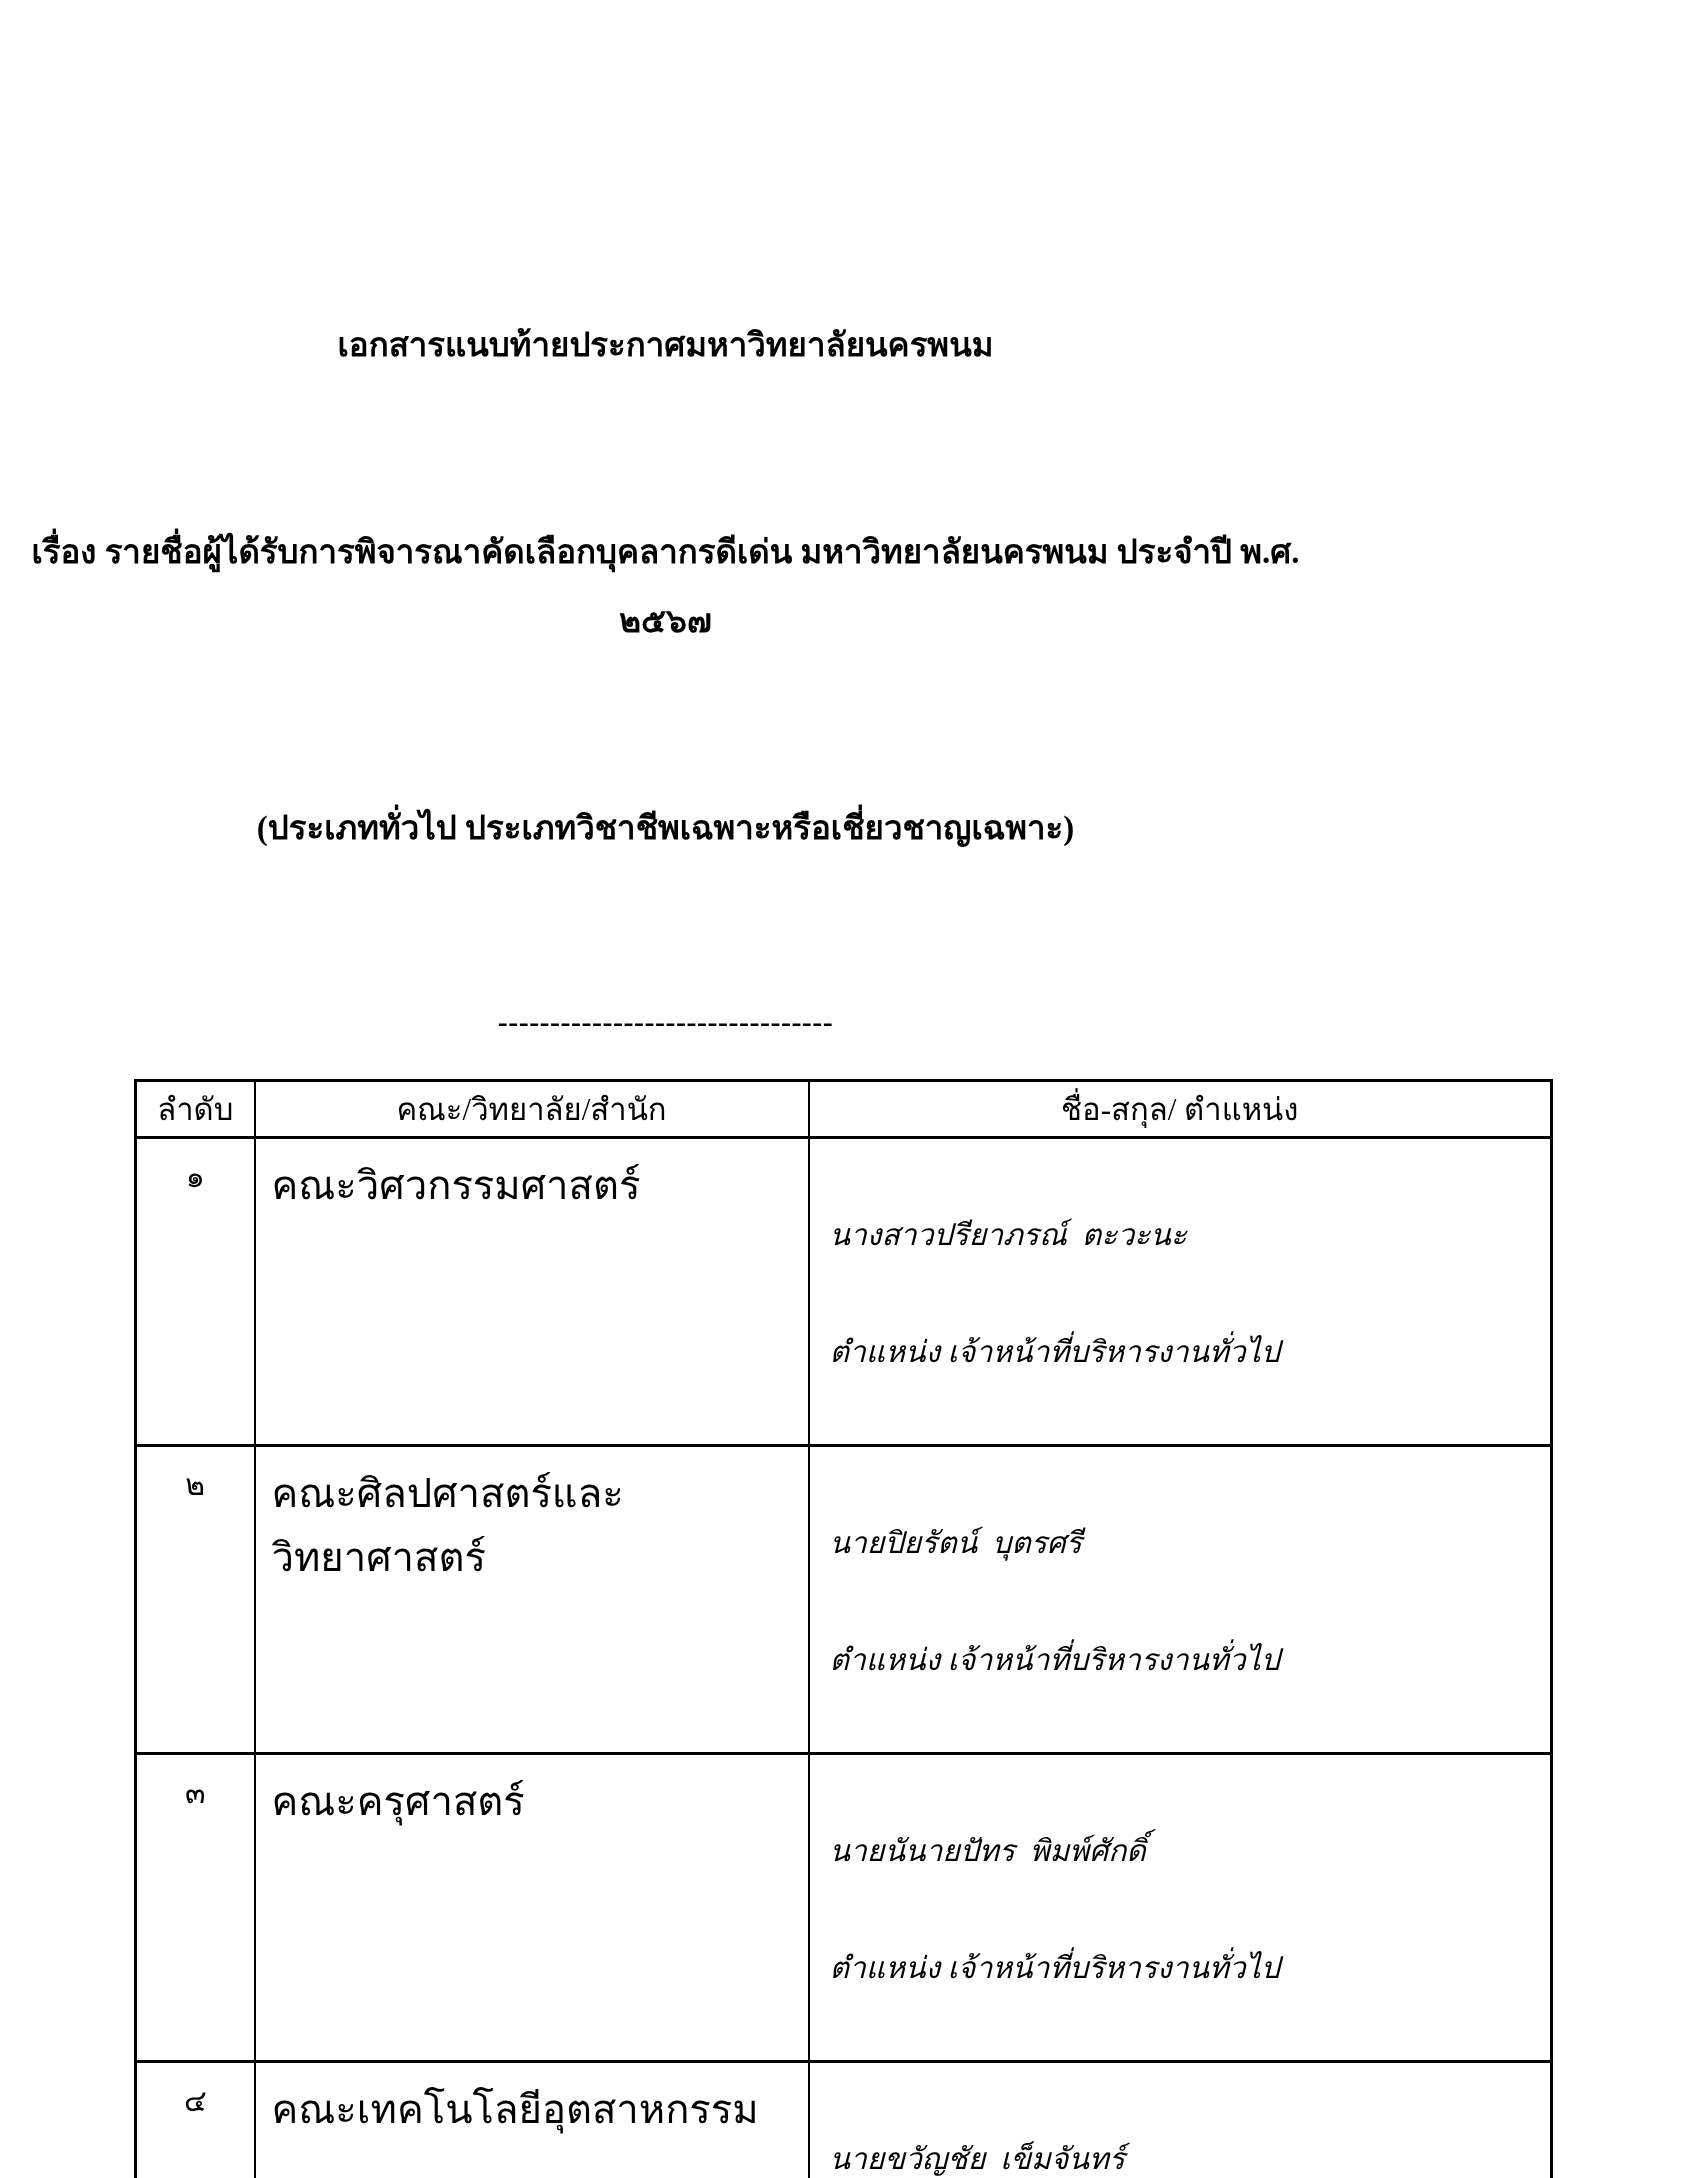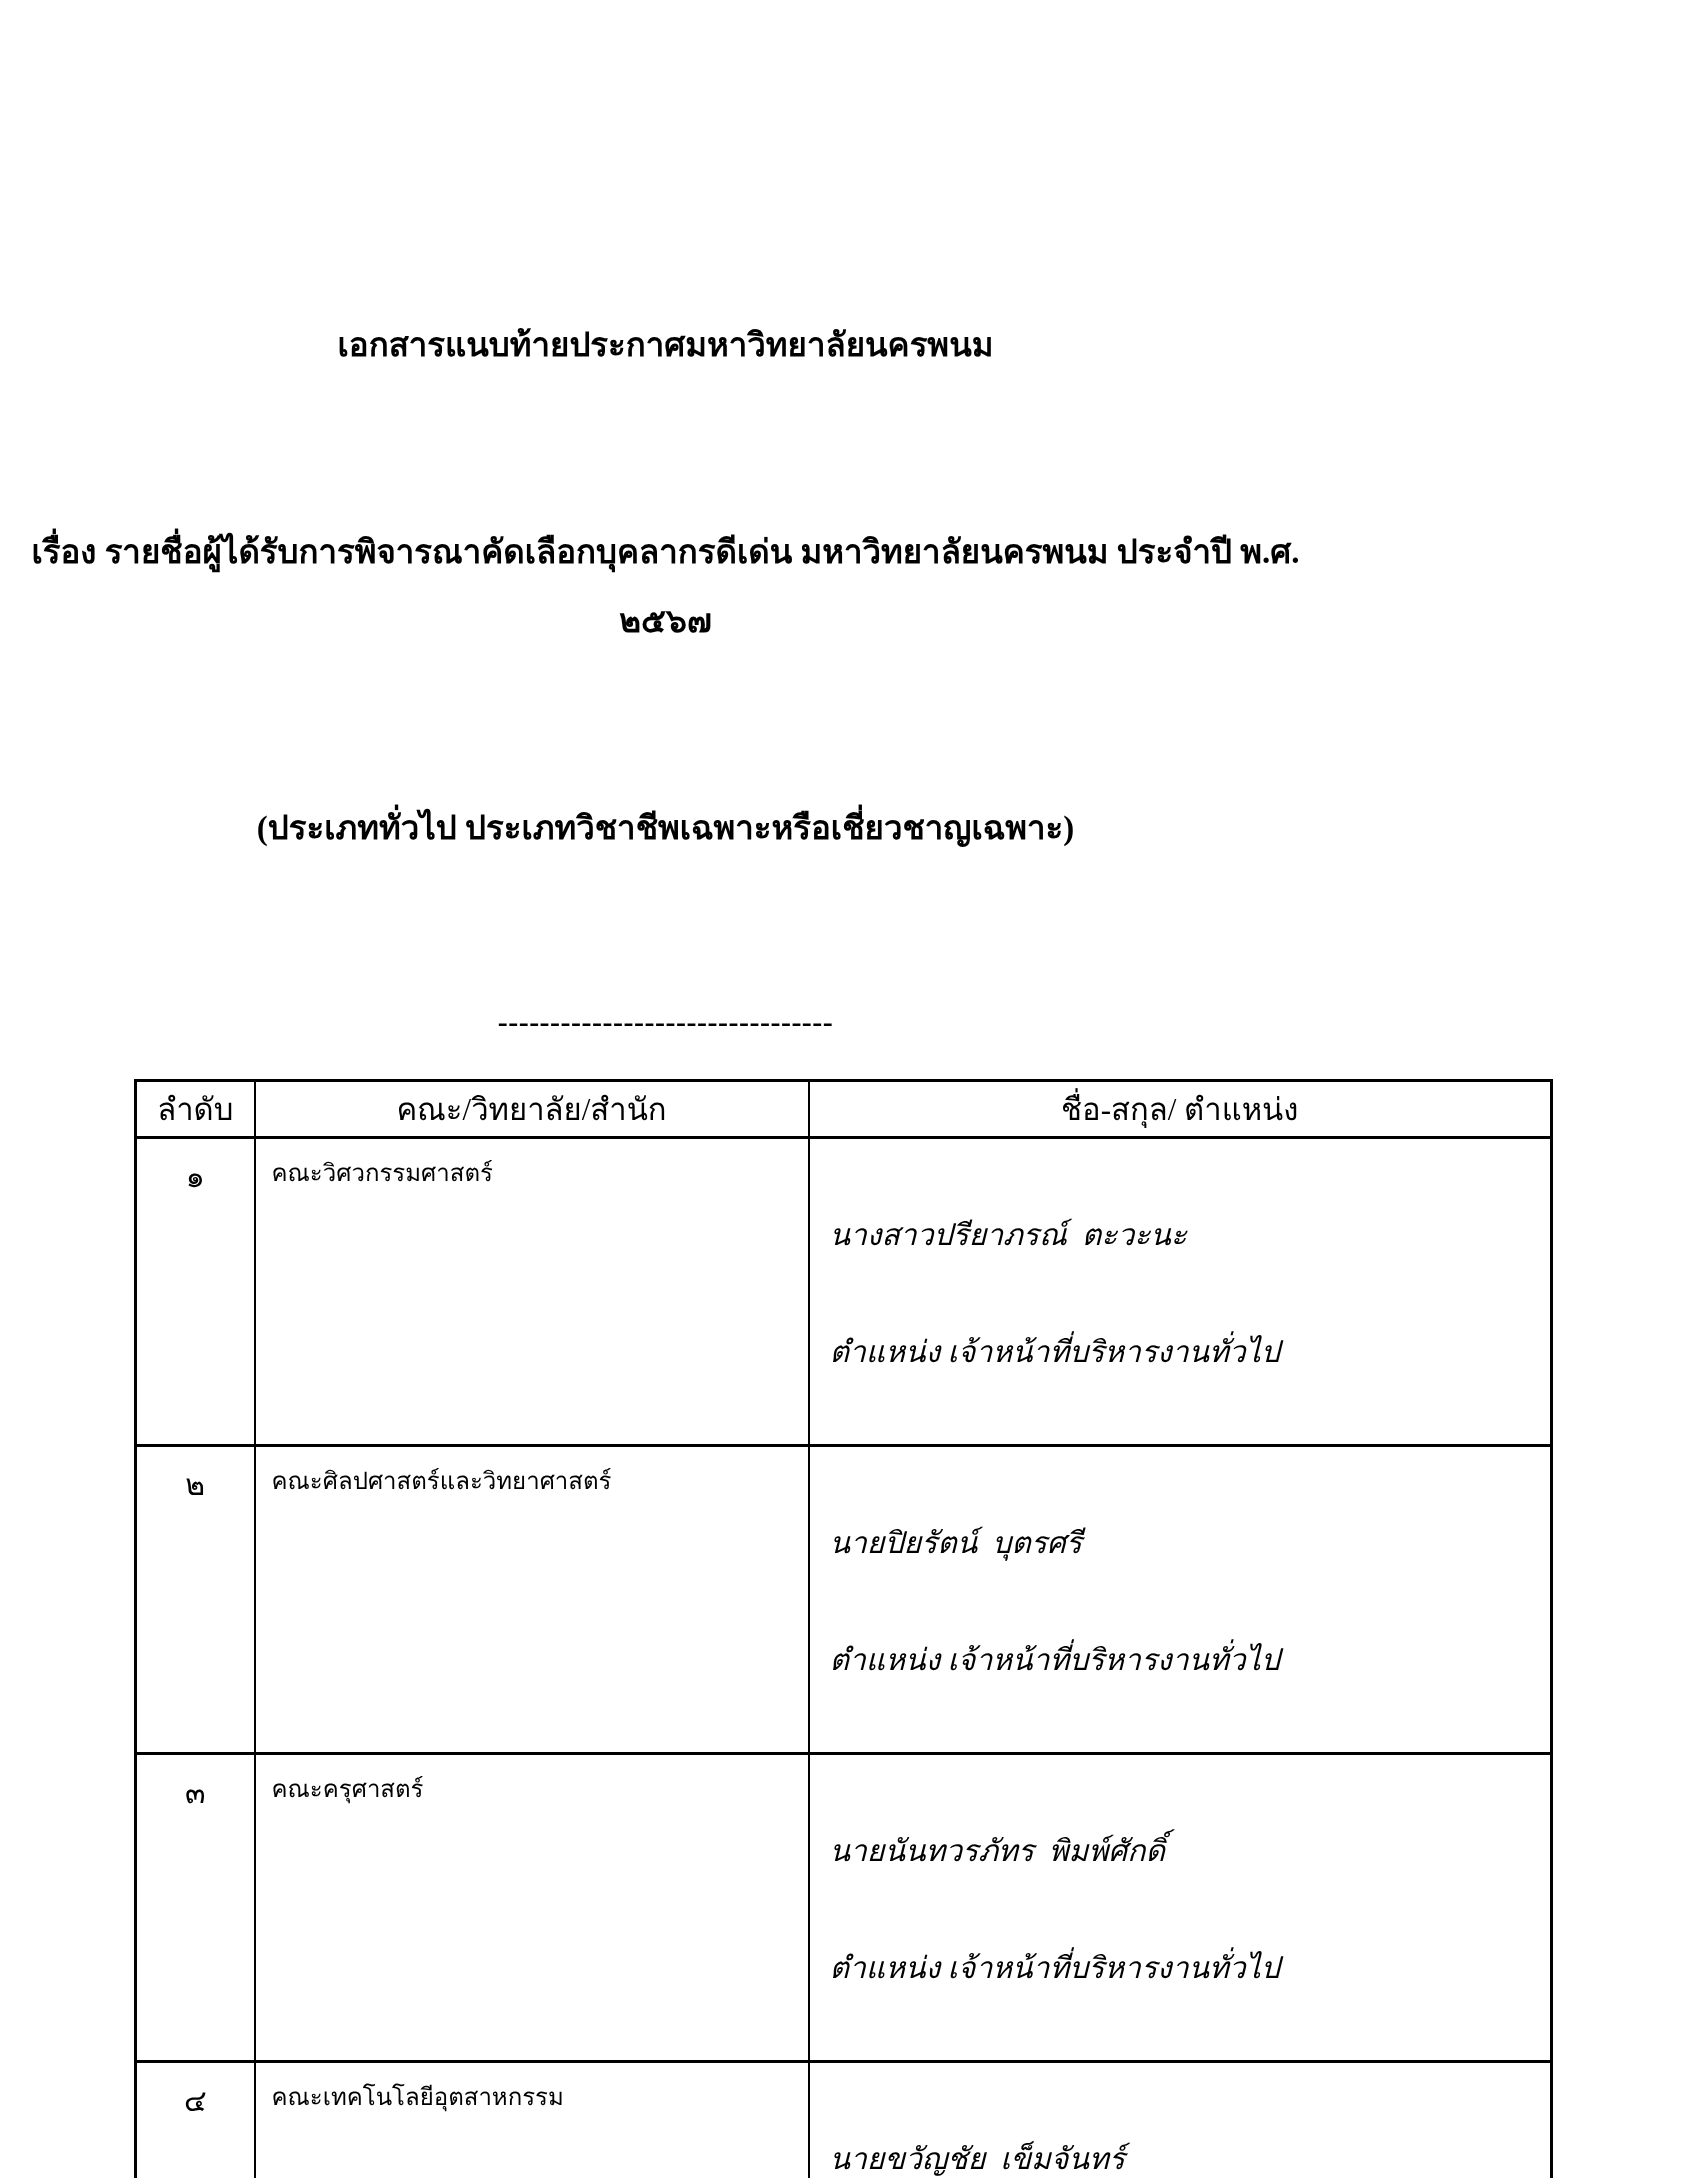--- a/index.html
+++ b/index.html
@@ -54,21 +54,21 @@
   .doc-table tbody tr { height: 101px; }
   td.col-no {
     text-align: center;
     vertical-align: top;
     padding-top: 14px;
     font-size: 30px;
   }
   td.col-unit {
     vertical-align: top;
     padding: 14px 10px 0 16px;
-    font-size: 24px;
+    font-size: 40px;
   }
   td.col-person {
     vertical-align: top;
     padding: 3px 10px 0 20px;
     font-size: 30px;
     font-style: italic;
   }
   td.col-person .line { line-height: 49px; }
 </style>
 </head>
@@ -113,21 +113,21 @@
     <td class="col-person">
       <div class="line">นายปิยรัตน์  บุตรศรี</div>
       <div class="line">ตำแหน่ง เจ้าหน้าที่บริหารงานทั่วไป</div>
     </td>
   </tr>
 
   <tr>
     <td class="col-no">๓</td>
     <td class="col-unit">คณะครุศาสตร์</td>
     <td class="col-person">
-      <div class="line">นายนันทวรภัทร  พิมพ์ศักดิ์</div>
+      <div class="line">นายนันายปัทร  พิมพ์ศักดิ์</div>
       <div class="line">ตำแหน่ง เจ้าหน้าที่บริหารงานทั่วไป</div>
     </td>
   </tr>
 
   <tr>
     <td class="col-no">๔</td>
     <td class="col-unit">คณะเทคโนโลยีอุตสาหกรรม</td>
     <td class="col-person">
       <div class="line">นายขวัญชัย  เข็มจันทร์</div>
       <div class="line">ตำแหน่ง พนักงานขับรถยนต์</div>

